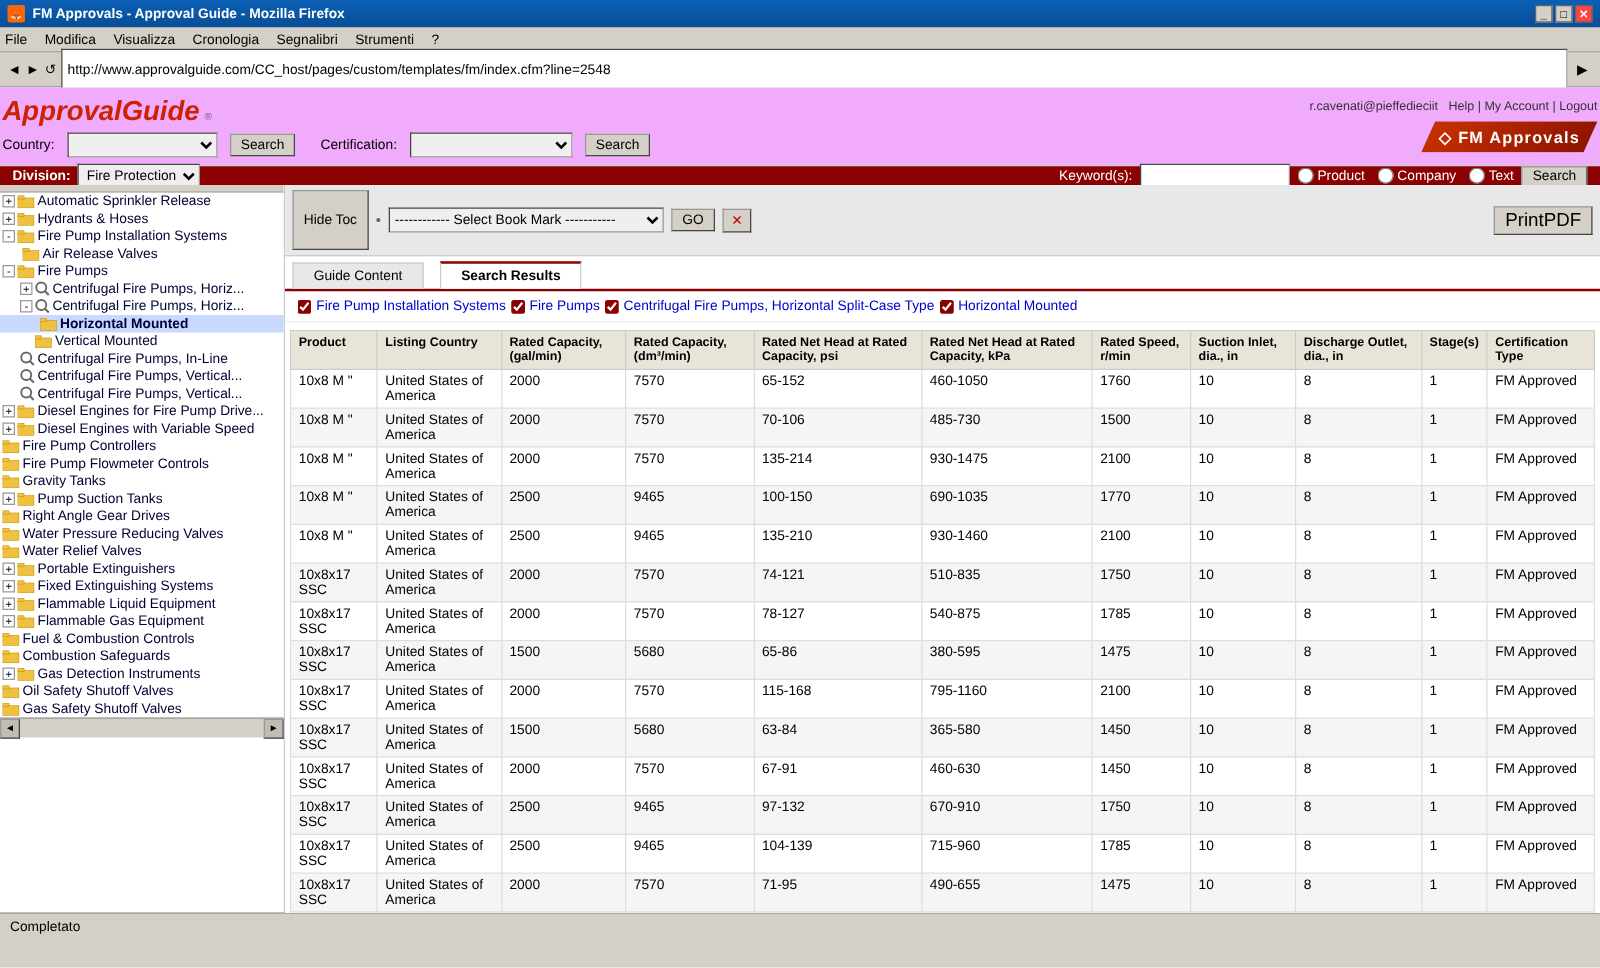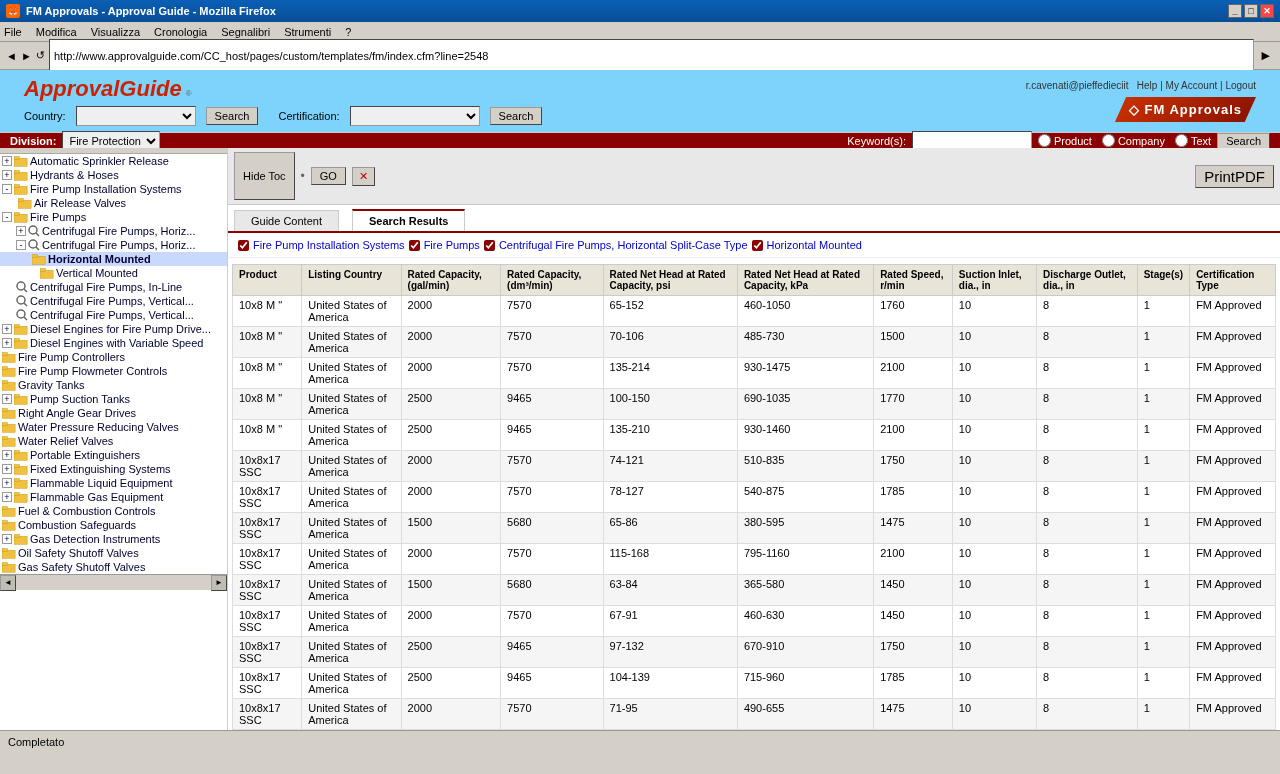--- a/index.html
+++ b/index.html
@@ -17,21 +17,21 @@
     .menubar span { cursor: pointer; }
 
     
     .addressbar { background: #d4d0c8; height: 28px; display: flex; align-items: center; padding: 0 6px; gap: 4px; border-bottom: 1px solid #999; }
     .address-input { flex: 1; height: 20px; background: white; border: 1px inset #999; padding: 16px 4px; font-size: 11px; }
 
     
     .browser-body { background: white; display: flex; flex-direction: column; height: calc(774px - 70px - 22px); }
 
     
-    .top-bar { background: #7dd3fc; padding: 6px 24px; display: flex; align-items: center; justify-content: space-between; border-bottom: 1px solid #ccc; }
+    .top-bar { background: #f0abfc; padding: 6px 2px; display: flex; align-items: center; justify-content: space-between; border-bottom: 1px solid #ccc; }
     .search-btn { background: #d4d0c8; border: 1px outset #999; padding: 2px 8px; cursor: pointer; font-size: 11px; }
     .top-bar-right { display: flex; flex-direction: column; align-items: flex-end; gap: 2px; }
     .user-links { font-size: 10px; color: #333; }
     .user-links a { color: #333; text-decoration: none; cursor: pointer; }
 
     
     .division-bar { background: #8b0000; height: 15px; display: flex; align-items: center; padding: 0 10px; justify-content: space-between; }
     .division-label { color: white; font-size: 11px; font-weight: bold; margin-right: 6px; }
     .division-select { height: 20px; font-size: 11px; padding: 0 2px; }
     .keyword-area { display: flex; align-items: center; gap: 6px; color: white; font-size: 11px; }
@@ -239,21 +239,21 @@
           </svg>
         <span style="margin-left:2px;">Centrifugal Fire Pumps, Horiz...</span>
       </div>
       <div class="sidebar-item" style="padding-left:32px;background:#c8d8ff;">
         <svg class="folder-icon" viewBox="0 0 16 12">
             <rect x="0" y="3" width="15" height="9" fill="#f0c040" stroke="#c09000" stroke-width="0.5"></rect>
             <rect x="0" y="1" width="6" height="3" fill="#f0c040" stroke="#c09000" stroke-width="0.5"></rect>
           </svg>
         <span style="font-weight:bold;">Horizontal Mounted</span>
       </div>
-      <div class="sidebar-item" style="padding-left:40px;">
+      <div class="sidebar-item" style="padding-left:28px;">
         <svg class="folder-icon" viewBox="0 0 16 12">
             <rect x="0" y="3" width="15" height="9" fill="#f0c040" stroke="#c09000" stroke-width="0.5"></rect>
             <rect x="0" y="1" width="6" height="3" fill="#f0c040" stroke="#c09000" stroke-width="0.5"></rect>
           </svg>
         <span>Vertical Mounted</span>
       </div>
       <div class="sidebar-item" style="padding-left:16px;">
         <svg width="12" height="12" viewBox="0 0 12 12">
             <circle cx="5" cy="5" r="4" fill="none" stroke="#666" stroke-width="1.5"></circle>
             <line x1="8" y1="8" x2="11" y2="11" stroke="#666" stroke-width="1.5"></line>
@@ -414,20 +414,23 @@
         <div style="flex:1;height:10px;background:#d4d0c8;"></div>
         <div style="width:16px;height:16px;background:#c0bdb5;border:1px outset #999;display:flex;align-items:center;justify-content:center;font-size:8px;cursor:pointer;">►</div>
       </div>
     </div>
 
     <div class="main-panel">
 
       <div class="bookmark-bar">
         <button class="hide-toc-btn">Hide Toc</button>
         <span style="color:#666;font-size:12px;">•</span>
+        <select class="bookmark-select">
+          <option>------------ Select Book Mark -----------</option>
+        </select>
         <button class="go-btn">GO</button>
         <button class="x-btn">✕</button>
         <span style="flex:1;"></span>
         <button class="print-btn">PrintPDF</button>
       </div>
 
       <div class="tab-bar">
         <div class="tab">Guide Content</div>
         <div class="tab active">Search Results</div>
       </div>

